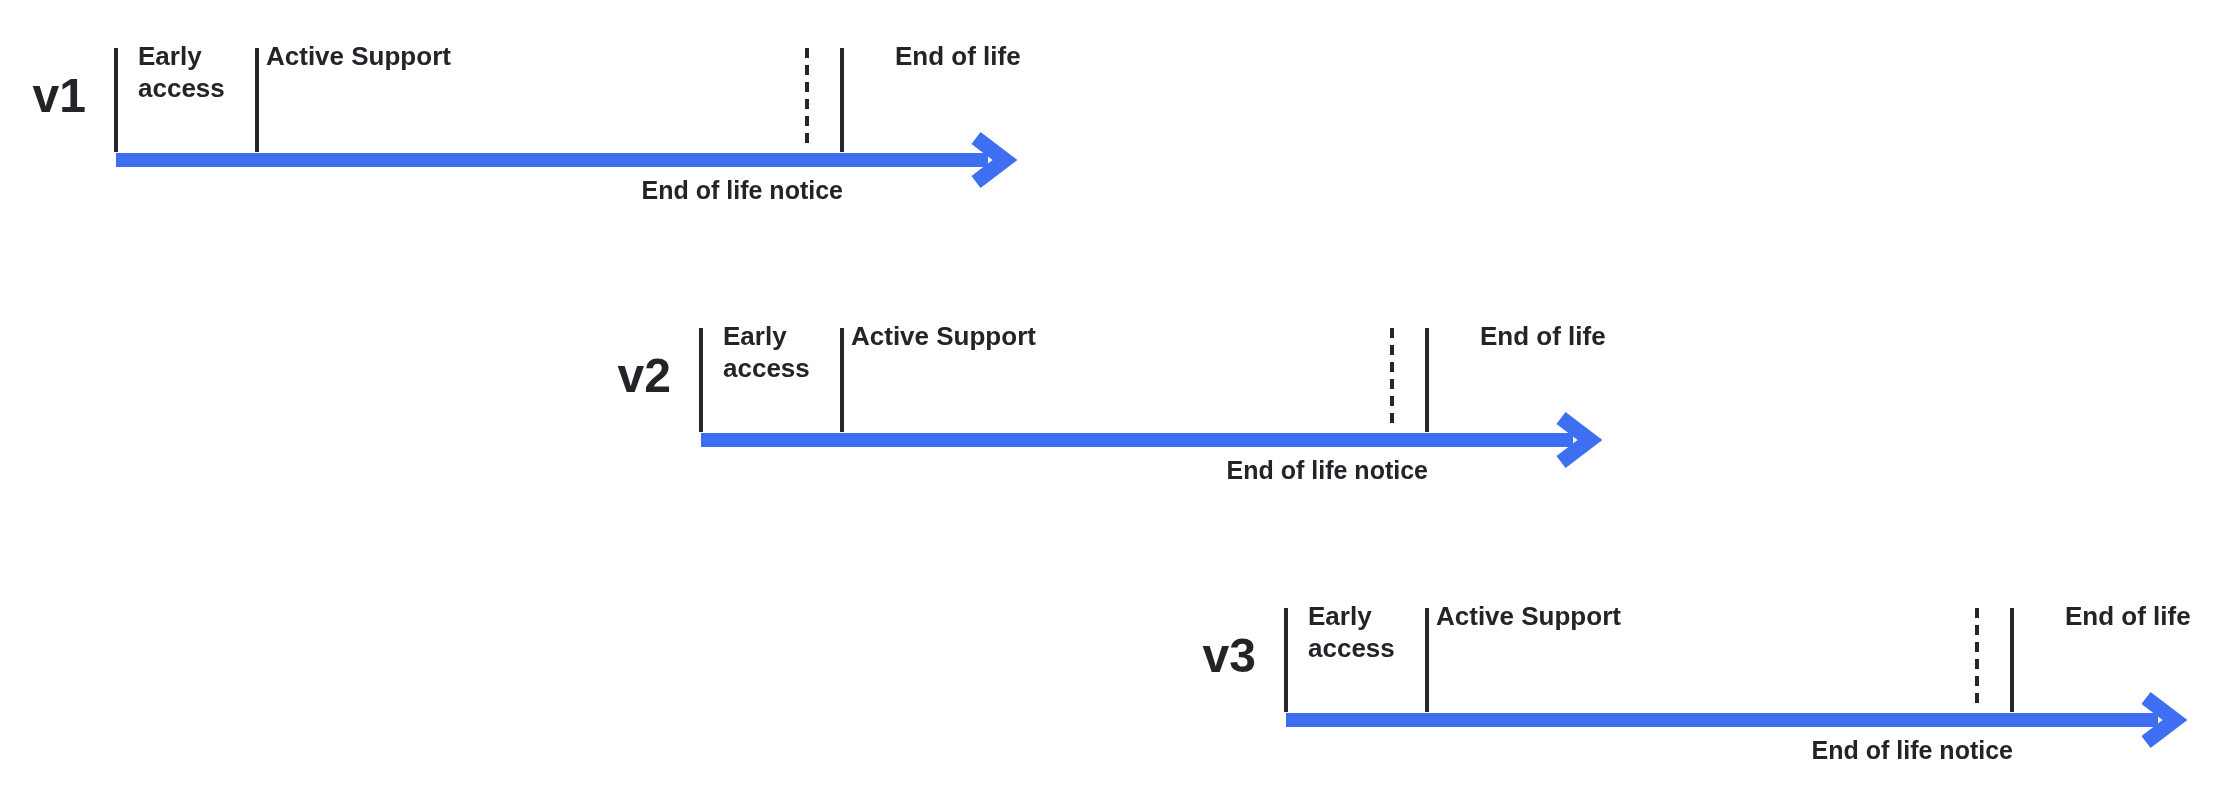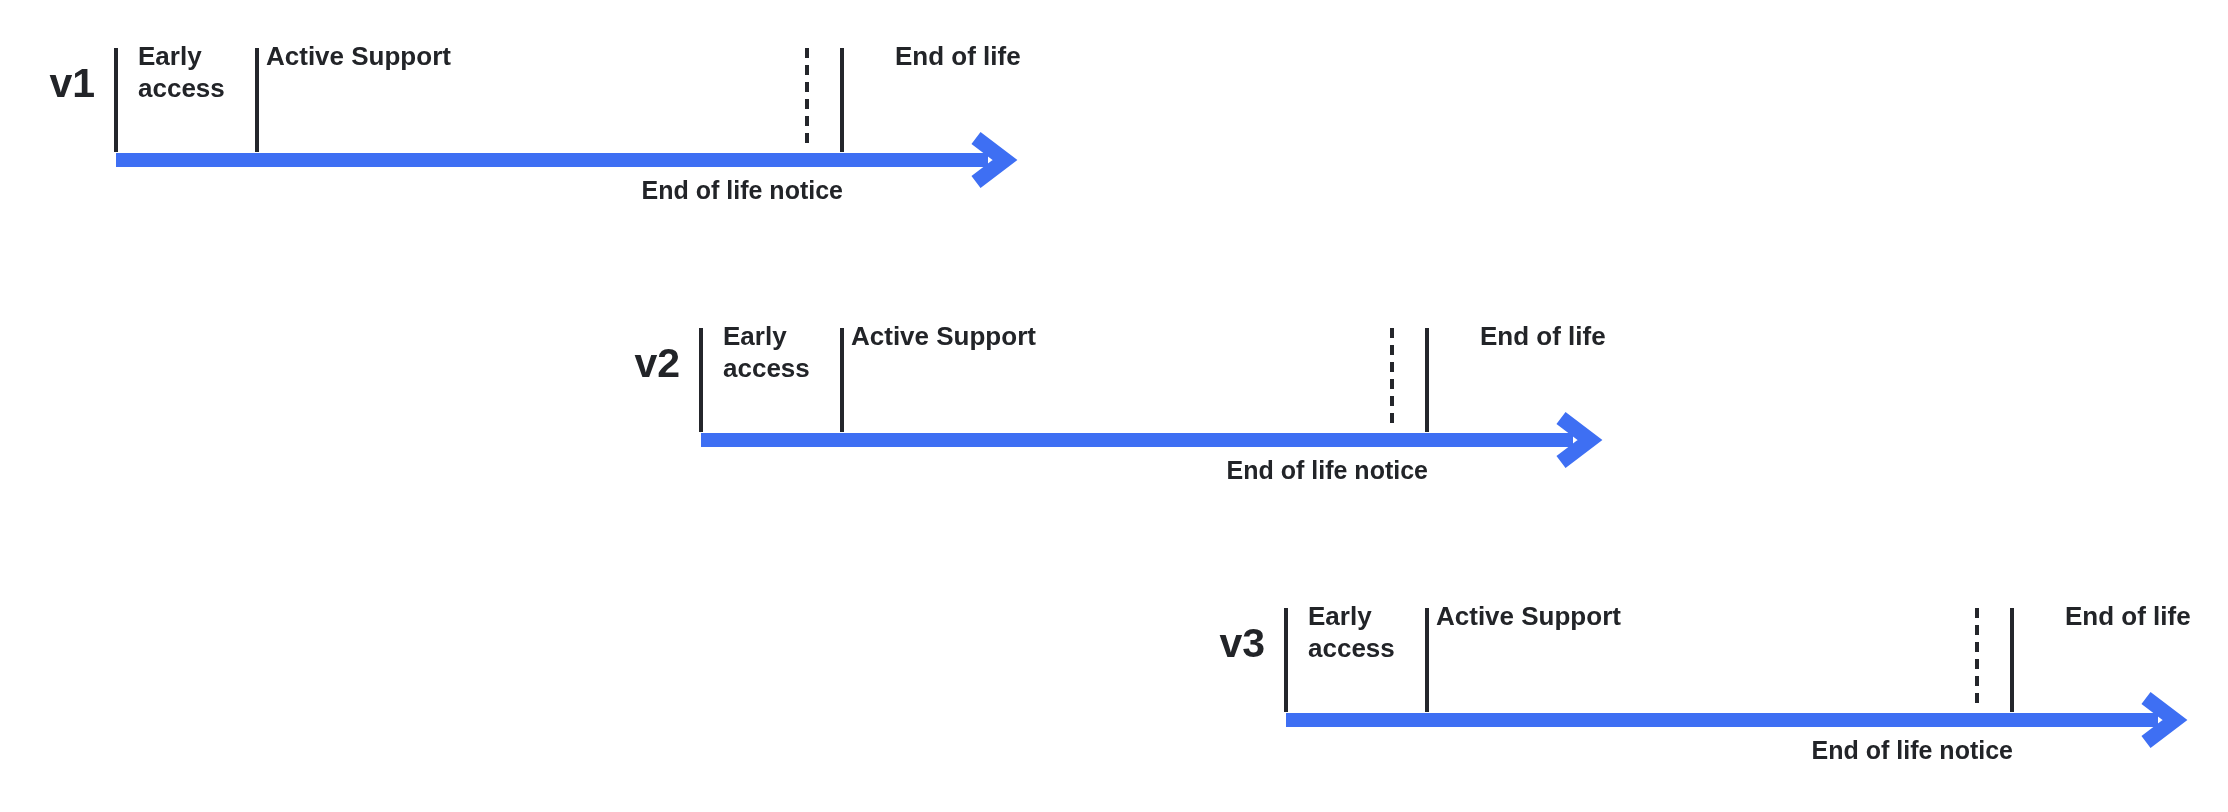--- a/index.html
+++ b/index.html
@@ -58,27 +58,26 @@
     stroke: var(--blue, #3e6ff3);
     stroke-width: 15;
     fill: none;
     stroke-linejoin: miter;
     stroke-linecap: butt;
   }
 
   .version-label {
     position: absolute;
     left: -30px;
-    top: 35px;
+    top: 48px;
     transform: translate(-100%, -50%);
-    font-size: 41px;
+    font-size: 48px;
     font-weight: 700;
     line-height: 1;
     white-space: nowrap;
-    margin-left: 9px;
   }
   .seg-label {
     position: absolute;
     font-size: 26px;
     font-weight: 700;
     line-height: 32px;
     white-space: pre-line;
   }
   .label-early   { left: 22px;  top: -8px; }
   .label-active  { left: 150px; top: -8px; white-space: nowrap; }

